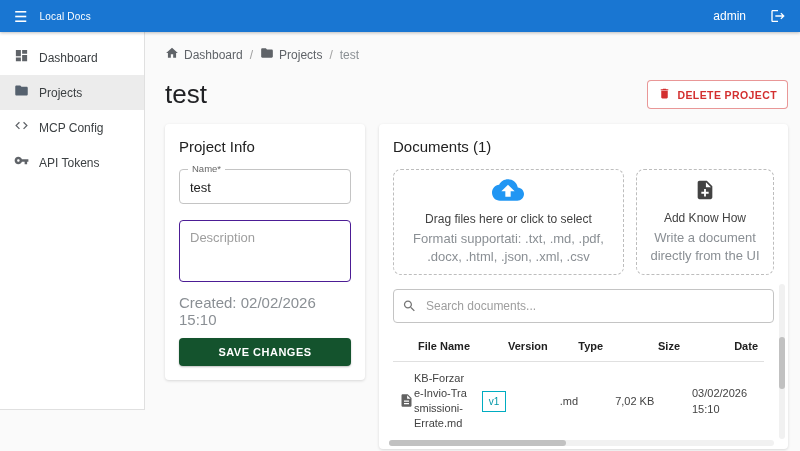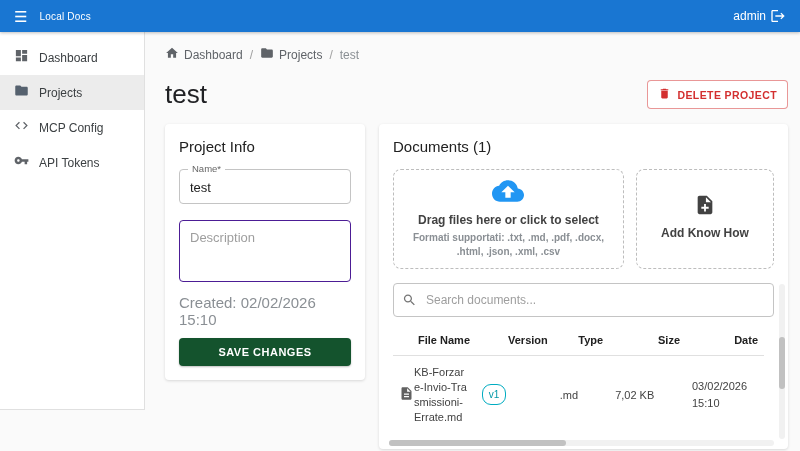--- a/index.html
+++ b/index.html
@@ -5,21 +5,21 @@
   * { margin:0; padding:0; box-sizing:border-box; }
   html,body { width:800px; height:451px; overflow:hidden; }
   body { font-family:"Liberation Sans", sans-serif; background:#fafafa; position:relative; }
 
   
   .appbar { position:absolute; top:0; left:0; width:800px; height:32px; background:#1976d2;
             display:flex; align-items:center; padding:0 14px; gap:12px; z-index:10;
             box-shadow:0 1px 3px rgba(0,0,0,0.25); }
   .menu-btn { color:#fff; font-size:15px; cursor:pointer; line-height:1; }
   .app-title { color:#fff; font-size:10px; font-weight:500; letter-spacing:0.2px; }
-  .appbar .right { margin-left:auto; display:flex; align-items:center; gap:4px; }
+  .appbar .right { margin-left:auto; display:flex; align-items:center; gap:24px; }
   .username { color:#fff; font-size:12px; }
   .logout-btn { display:flex; align-items:center; cursor:pointer; }
 
   
   .sidebar { position:absolute; top:32px; left:0; width:145px; height:378px; background:#fff;
              border-right:1px solid #e0e0e0; border-bottom:1px solid #e0e0e0; padding-top:8px; }
   .side-item { display:flex; align-items:center; gap:10px; padding:8px 14px; cursor:pointer; }
   .side-item .lbl { font-size:12px; color:#3c4043; }
   .side-item.active { background:#ececec; }
   .side-item svg { flex:0 0 auto; }
@@ -53,44 +53,44 @@
   .desc-area { width:100%; height:62px; border:1px solid #4c1d95; border-radius:4px; padding:9px 10px;
                font-size:13px; resize:none; font-family:"Liberation Sans", sans-serif; outline:none; }
   .desc-area::placeholder { color:#9e9e9e; }
   .created { font-size:15px; color:#8a8f94; margin:8px 0 10px; }
   .save-btn { width:100%; background:#14532d; color:#fff; border:none; border-radius:4px;
               font-size:11px; font-weight:700; letter-spacing:0.5px; padding:8px 0; cursor:pointer;
               box-shadow:0 1px 2px rgba(0,0,0,0.25); font-family:"Liberation Sans", sans-serif; }
 
   
   .docs-card { flex:1; height:325px; position:relative; }
-  .dropzones { display:flex; gap:12px; margin-bottom:14px;font-weight:bold; }
+  .dropzones { display:flex; gap:12px; margin-bottom:14px; }
   .dropzone { border:1.5px dashed #bdbdbd; border-radius:8px; min-height:100px; padding:8px 10px;
               display:flex; flex-direction:column; align-items:center; justify-content:center;
               text-align:center; cursor:pointer; background:#fff; }
   .dz-upload { flex:1.8; }
   .dz-knowhow { flex:1; }
   .dz-main { font-size:12px; color:#424242; margin:6px 0 4px; }
-  .dz-sub { font-size:10px; color:#8a8f94; line-height:1.4;text-align:center; }
+  .dz-sub { font-size:13px; color:#8a8f94; line-height:1.4;text-align:center; }
 
   .search-wrap { position:relative; margin-bottom:8px; }
   .search-wrap input { width:100%; border:1px solid #c4c4c4; border-radius:4px; padding:9px 12px 9px 32px;
                        font-size:12px; color:#333; font-family:"Liberation Sans", sans-serif; outline:none; }
   .search-wrap input::placeholder { color:#9e9e9e; }
   .search-icon { position:absolute; left:9px; top:50%; transform:translateY(-50%); display:flex; }
 
   table.docs { width:calc(100% - 10px); border-collapse:collapse; }
   table.docs th { text-align:right; font-size:11px; font-weight:700; color:#212121;
                   padding:9px 6px; border-bottom:1px solid #e0e0e0; vertical-align:top; }
   table.docs th.wrap { width:62px; }
   table.docs td { font-size:11px; color:#424242; padding:9px 6px; vertical-align:middle; }
   .filecell { display:flex; align-items:center; gap:0; }
   .filecell .fname { word-break:break-all; width:56px; line-height:1.35; }
   .chip { display:inline-flex; align-items:center; justify-content:center; min-width:24px; height:21px;
-          border:1px solid #00acc1; color:#0097a7; border-radius:9px; font-size:10px; padding:0 4px; }
+          border:1px solid #00acc1; color:#0097a7; border-radius:0; font-size:10px; padding:0 4px; }
   .datecell { width:78px; line-height:1.5; }
 
   
   .vscroll { position:absolute; right:3px; top:160px; bottom:10px; width:6px; background:#f1f1f1; border-radius:3px; }
   .vscroll .thumb { position:absolute; top:34%; height:52px; left:0; right:0; background:#c1c1c1; border-radius:3px; }
   .hscroll { position:absolute; left:10px; right:14px; bottom:3px; height:6px; background:#f1f1f1; border-radius:3px; }
   .hscroll .thumb { position:absolute; left:0; width:46%; top:0; bottom:0; background:#c1c1c1; border-radius:3px; }
 </style>
 </head>
 <body>
@@ -207,20 +207,21 @@
           <div class="dz-main">Drag files here or click to select</div>
           <div class="dz-sub">Formati supportati: .txt, .md, .pdf, .docx, .html, .json, .xml, .csv</div>
         </div>
         <div class="dropzone dz-knowhow">
           <span>
             <svg width="22" height="22" viewBox="0 0 24 24" fill="#424242">
                 <path d="M14 2H6c-1.1 0-2 .9-2 2v16c0 1.1.9 2 2 2h12c1.1 0 2-.9 2-2V8l-6-6zm2 14h-3v3h-2v-3H8v-2h3v-3h2v3h3v2zm-3-7V3.5L18.5 9H13z"></path>
               </svg>
           </span>
           <div class="dz-main">Add Know How</div>
+          <div class="dz-sub">Write a document directly from the UI</div>
         </div>
       </div>
 
       <div class="search-wrap">
         <span class="search-icon">
           <svg width="15" height="15" viewBox="0 0 24 24" fill="#757575">
               <path d="M15.5 14h-.79l-.28-.27C15.41 12.59 16 11.11 16 9.5 16 5.91 13.09 3 9.5 3S3 5.91 3 9.5 5.91 16 9.5 16c1.61 0 3.09-.59 4.23-1.57l.27.28v.79l5 4.99L20.49 19l-4.99-5zm-6 0C7.01 14 5 11.99 5 9.5S7.01 5 9.5 5 14 7.01 14 9.5 11.99 14 9.5 14z"></path>
             </svg>
         </span>
         <input type="text" placeholder="Search documents..." style="">

